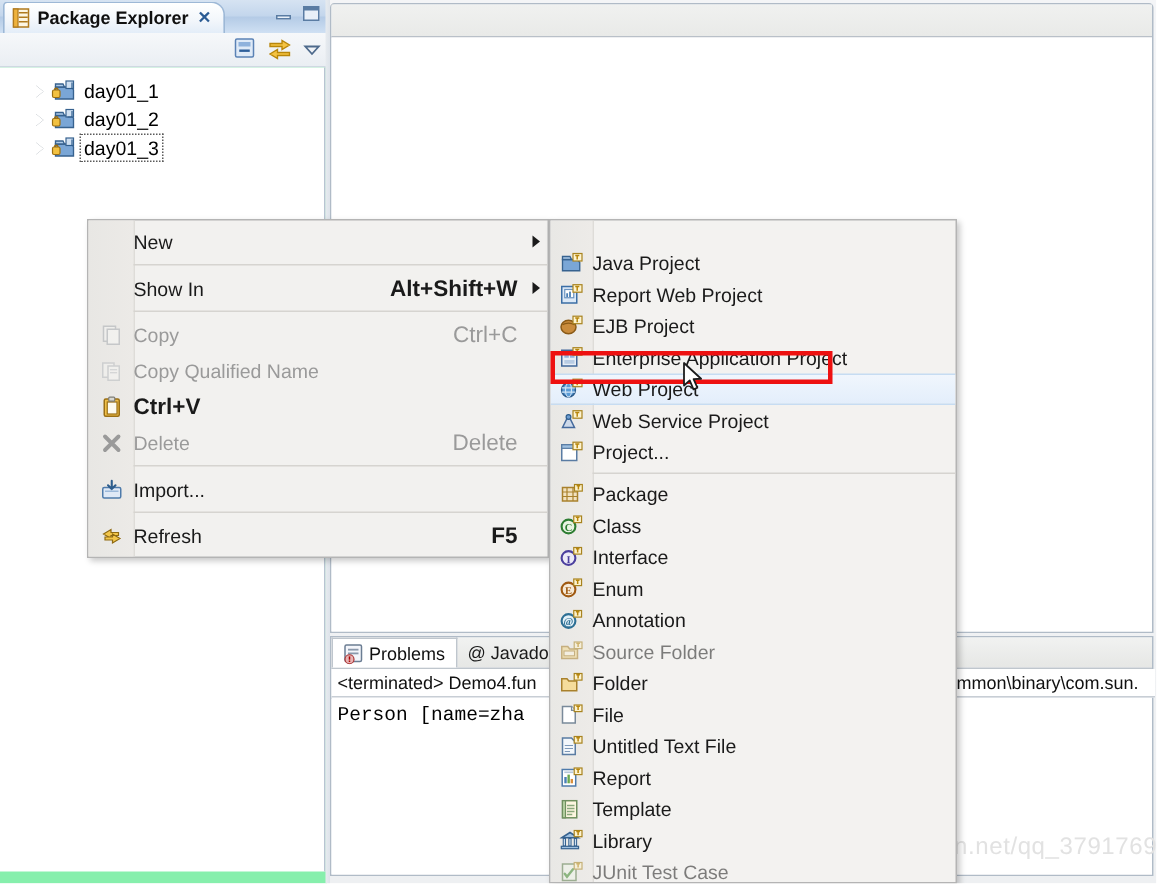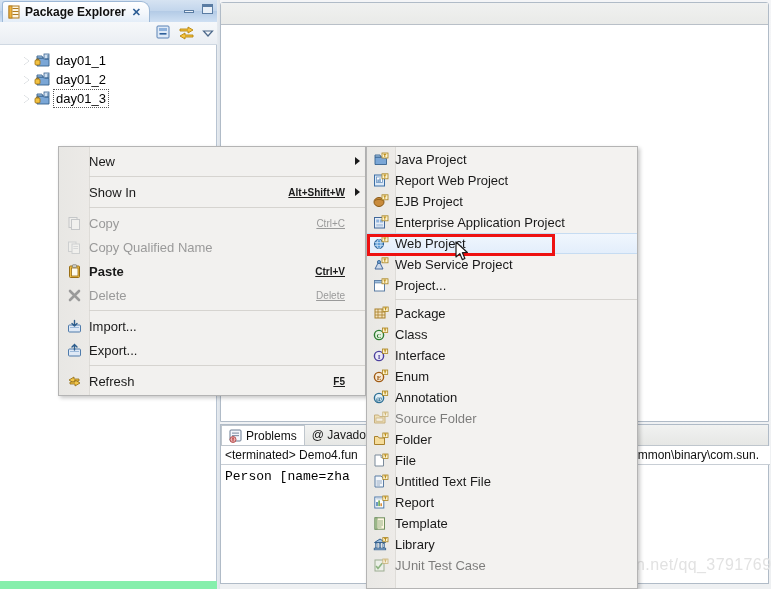--- a/index.html
+++ b/index.html
@@ -290,25 +290,24 @@
   .ctx-item.bold { font-weight: bold; }
   .ctx-icon {
     width: 30px;
     flex: 0 0 30px;
     display: flex;
     align-items: center;
     justify-content: center;
   }
   .ctx-label { flex: 1 1 auto; white-space: nowrap; }
   .ctx-accel {
-    font-size: 10px;
+    font-size: 15px;
     padding-right: 8px;
     white-space: nowrap;
     font-weight: bold;
-    text-decoration: underline;
   }
   .ctx-item.disabled .ctx-accel { color: #9a9a9a; font-weight: normal; }
   .ctx-arrow {
     width: 12px;
     flex: 0 0 12px;
     position: relative;
   }
   .ctx-arrow.on::after {
     content: "";
     position: absolute;
@@ -330,21 +329,21 @@
   
   .sub-menu {
     position: absolute;
     left: 366px; top: 146px;
     width: 272px;
     height: 443px;
     background: #f3f2f0;
     border: 1px solid #b4b4b4;
     box-sizing: border-box;
     box-shadow: 2px 2px 4px rgba(0,0,0,0.22);
-    padding-top: 2px;
+    padding-top: 18px;
     overflow: hidden;
     z-index: 50;
   }
   .sub-gutter {
     position: absolute;
     left: 0; top: 0; bottom: 0;
     width: 28px;
     background: linear-gradient(to right, #e9e8e5 0%, #edebe8 100%);
     border-right: 1px solid #dedcd8;
     pointer-events: none;
@@ -604,21 +603,20 @@
     </div>
 
     <div class="ctx-item bold">
       <span class="ctx-icon">
         <svg width="15" height="15" viewBox="0 0 15 15">
           <rect x="2.5" y="2" width="10" height="11.5" rx="1" fill="#f0c04a" stroke="#9a6f15" stroke-width="1"></rect>
           <rect x="4.5" y="4" width="6.5" height="8" fill="#fdfbf0" stroke="#9a6f15" stroke-width="0.8"></rect>
           <rect x="5.5" y="0.8" width="4" height="2.6" rx="0.6" fill="#d8d8d2" stroke="#7d7d77" stroke-width="0.8"></rect>
         </svg>
       </span>
-      <span class="ctx-label">Paste</span>
       <span class="ctx-accel">Ctrl+V</span>
       <span class="ctx-arrow"></span>
     </div>
 
     <div class="ctx-item disabled">
       <span class="ctx-icon">
         <svg width="15" height="15" viewBox="0 0 15 15">
           <path d="M3 3 L12 12 M12 3 L3 12" stroke="#9a9a9a" stroke-width="2.6" stroke-linecap="round"></path>
         </svg>
       </span>
@@ -635,32 +633,20 @@
           <rect x="1.5" y="6" width="12" height="7" rx="1" fill="#dfe9f6" stroke="#4f7bab" stroke-width="1"></rect>
           <path d="M7.5 1.5 L7.5 7 M5 4.5 L7.5 7 L10 4.5" stroke="#2d5d8d" stroke-width="1.4" fill="none" stroke-linecap="round"></path>
           <rect x="3" y="8" width="9" height="1" fill="#9cb9da"></rect>
         </svg>
       </span>
       <span class="ctx-label">Import...</span>
       <span class="ctx-accel"></span>
       <span class="ctx-arrow"></span>
     </div>
 
-    <div class="ctx-item">
-      <span class="ctx-icon">
-        <svg width="15" height="15" viewBox="0 0 15 15">
-          <rect x="1.5" y="6" width="12" height="7" rx="1" fill="#dfe9f6" stroke="#4f7bab" stroke-width="1"></rect>
-          <path d="M7.5 7 L7.5 1.5 M5 4 L7.5 1.5 L10 4" stroke="#2d5d8d" stroke-width="1.4" fill="none" stroke-linecap="round"></path>
-          <rect x="3" y="8" width="9" height="1" fill="#9cb9da"></rect>
-        </svg>
-      </span>
-      <span class="ctx-label">Export...</span>
-      <span class="ctx-accel"></span>
-      <span class="ctx-arrow"></span>
-    </div>
 
     <div class="ctx-sep"></div>
 
     <div class="ctx-item">
       <span class="ctx-icon">
         <svg width="15" height="15" viewBox="0 0 15 15">
           <path d="M2 6 L7 3 L7 5 L12 5 L12 7 L7 7 L7 9 Z" fill="#f3c64a" stroke="#8f6a12" stroke-width="0.8"></path>
           <path d="M13 9 L8 12 L8 10 L3 10 L3 8 L8 8 L8 6 Z" fill="#f3c64a" stroke="#8f6a12" stroke-width="0.8"></path>
         </svg>
       </span>

